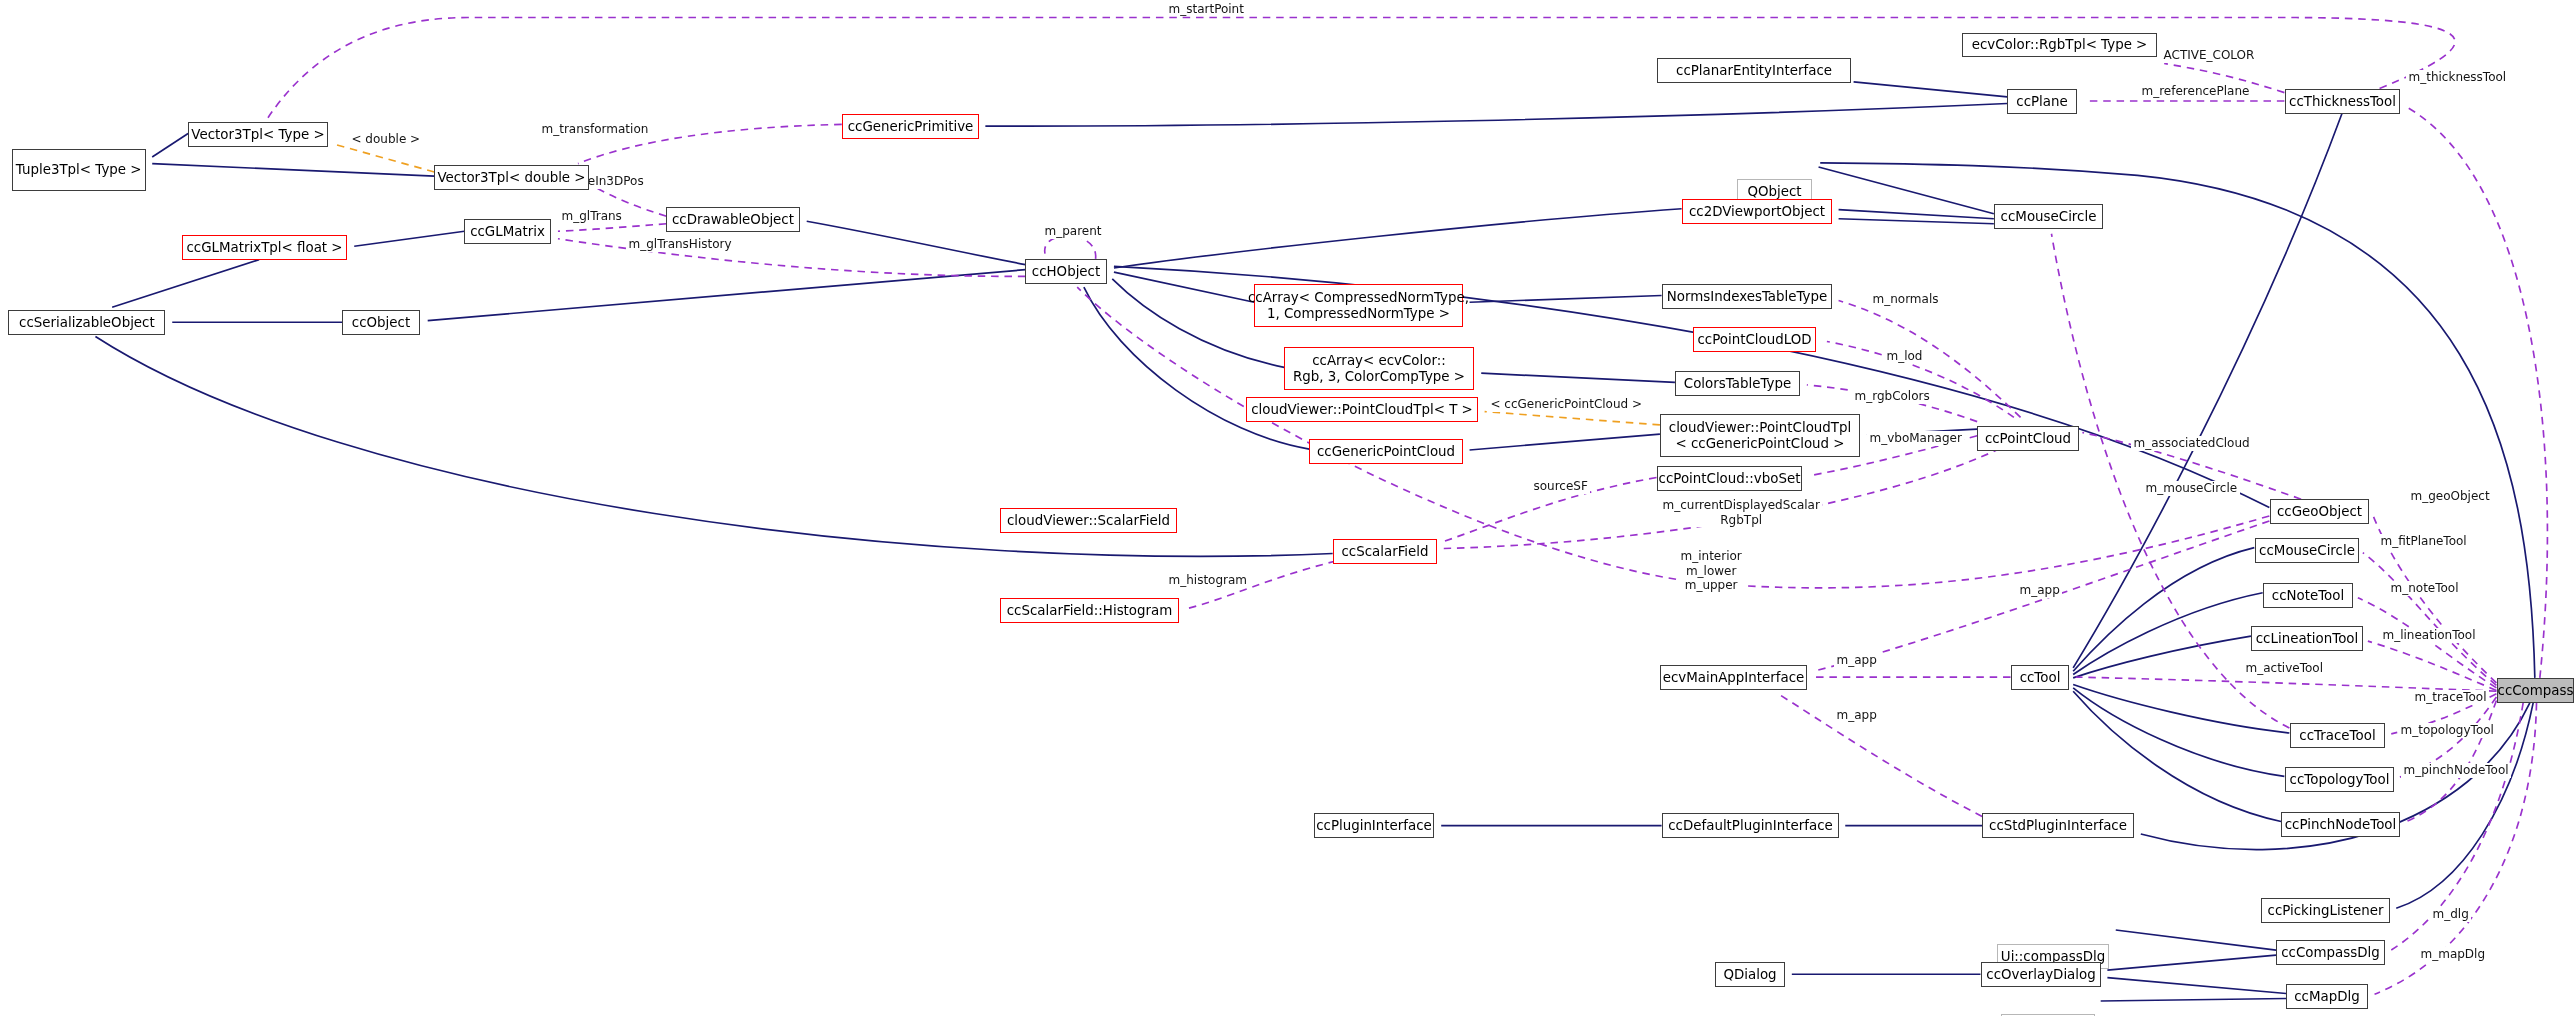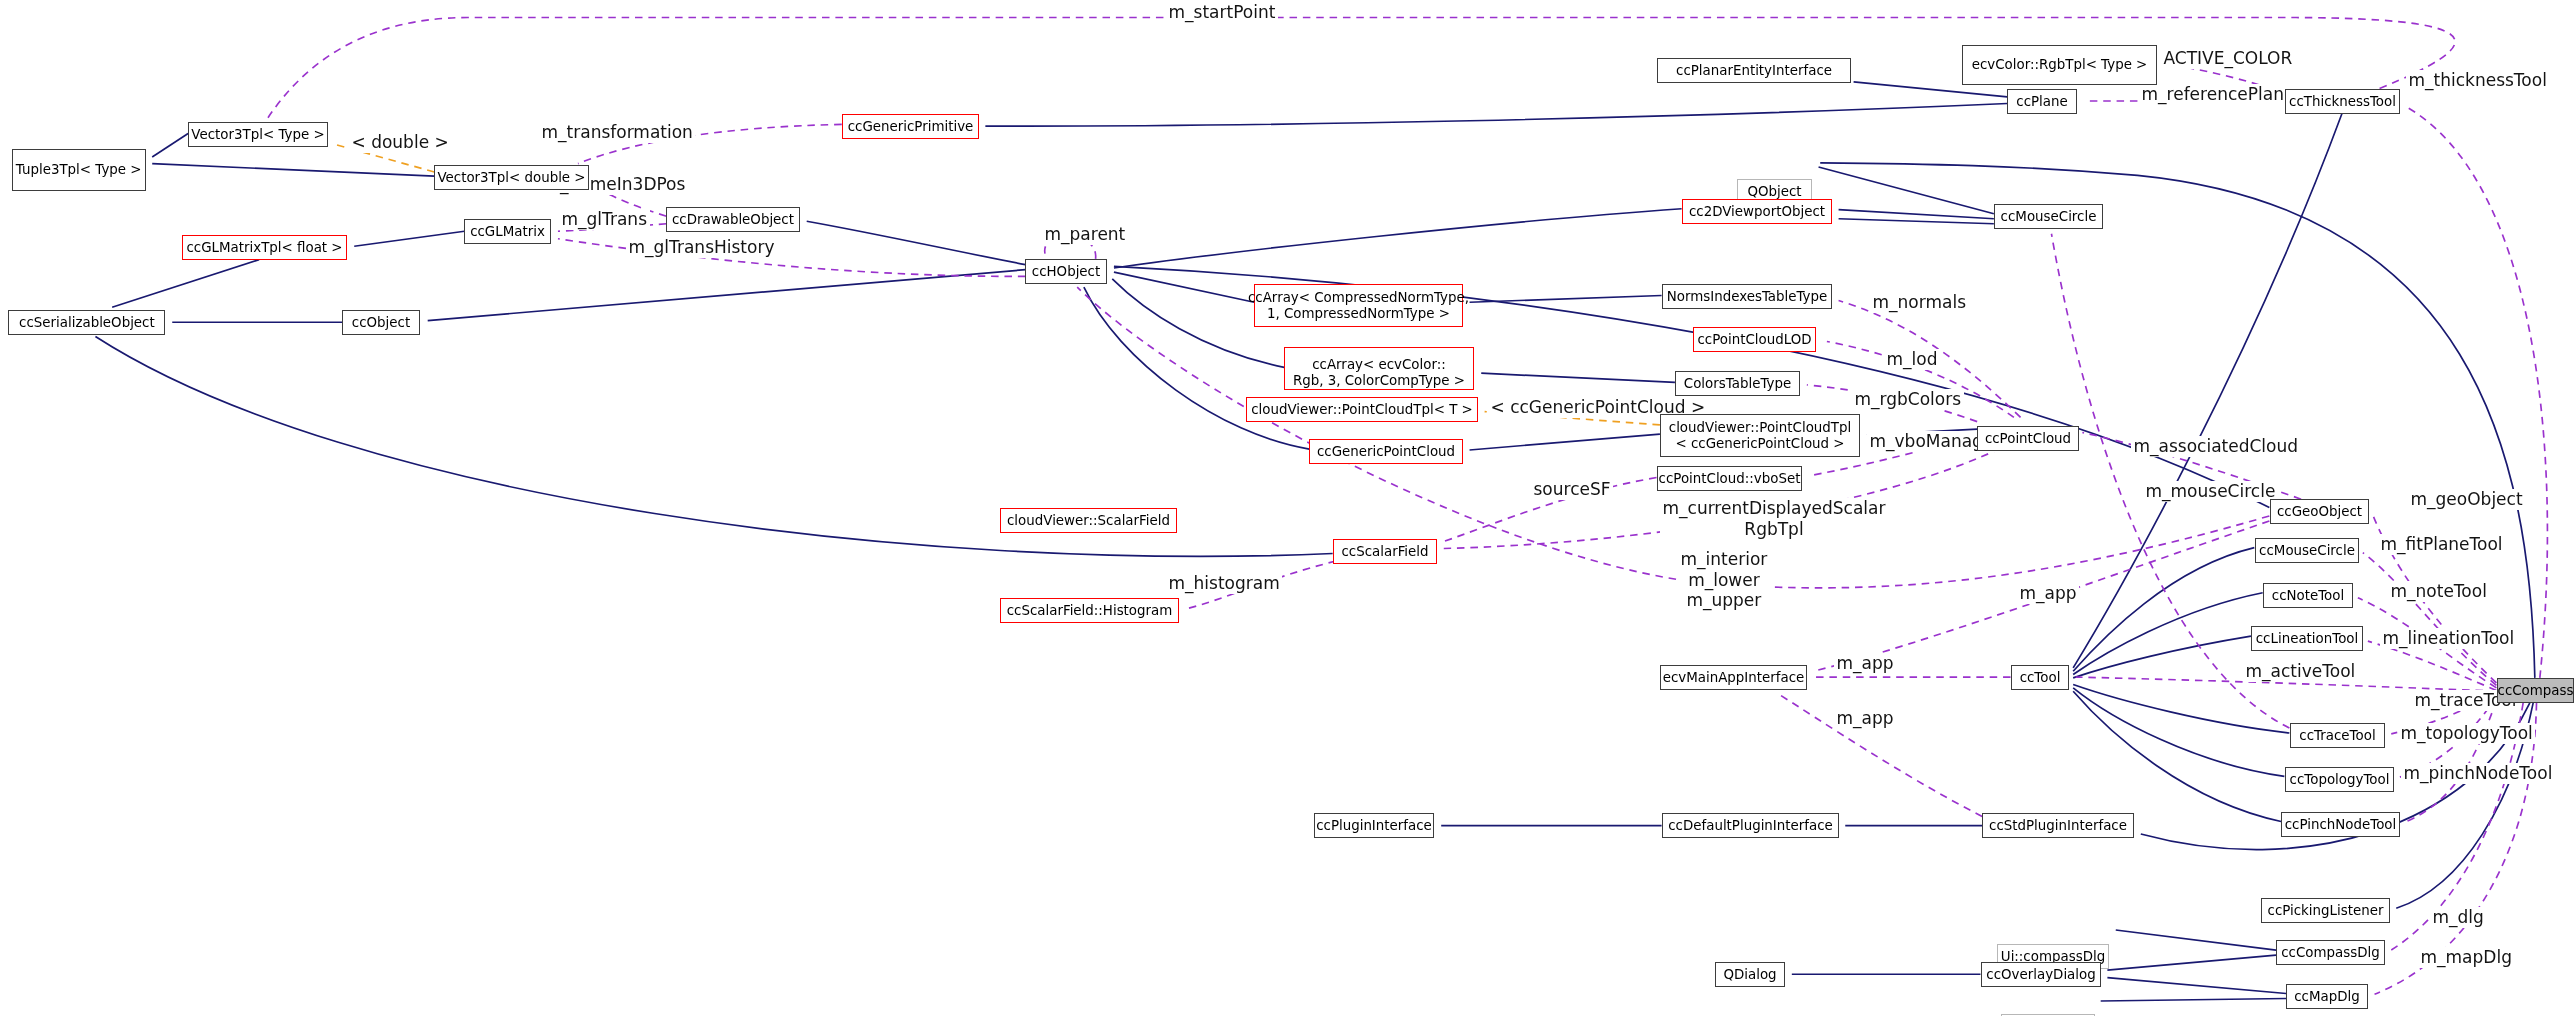--- a/index.html
+++ b/index.html
@@ -9,21 +9,21 @@
   #edges path{fill:none;stroke-width:2;}
   #edges path.inh{stroke:#191970;}
   #edges path.use{stroke:#9a32cd;stroke-dasharray:9 7;}
   #edges path.tpl{stroke:#efa021;stroke-dasharray:9 7;}
   .node{position:absolute;background:#fff;border:1.7px solid #3d3d3d;box-sizing:border-box;
         display:flex;flex-direction:column;align-items:center;justify-content:center;
         font-size:13.4px;line-height:1.18;color:#000;white-space:nowrap;z-index:3;}
   .node.red{border-color:#ff0000;}
   .node.gray{border-color:#b7b7b7;margin-top:24px;}
   .node.focus{background:#bcbcbc;}
-  .elabel{position:absolute;font-size:17px;line-height:1.22;color:#141414;background:#fff;
+  .elabel{position:absolute;font-size:12px;line-height:1.22;color:#141414;background:#fff;
           padding:0 2.5px;text-align:center;z-index:2;white-space:nowrap;}
 </style>
 </head>
 <body>
 
 <div class="canvas">
   <svg id="edges" viewBox="0 0 3085 1217" xmlns="http://www.w3.org/2000/svg">
     <defs>
       <marker id="arr-inh" markerUnits="userSpaceOnUse" markerWidth="18" markerHeight="14" refX="15" refY="6" orient="auto">
         <path d="M0,0 L16,6 L0,12 z" fill="#191970"></path>
@@ -243,21 +243,21 @@
       </div>
       <div class="node" style="left: 1025px; top: 259px; width: 82px; height: 25px;">
         <div>ccHObject</div>
       </div>
       <div class="node red" style="left: 842px; top: 114px; width: 137px; height: 25px;">
         <div>ccGenericPrimitive</div>
       </div>
       <div class="node" style="left: 1657px; top: 58px; width: 194px; height: 25px;">
         <div>ccPlanarEntityInterface</div>
       </div>
-      <div class="node" style="left: 1962px; top: 45px; width: 195px; height: 40px;">
+      <div class="node" style="left: 1962px; top: 33px; width: 195px; height: 24px;">
         <div>ecvColor::RgbTpl&lt; Type &gt;</div>
       </div>
       <div class="node" style="left: 2007px; top: 89px; width: 70px; height: 25px;">
         <div>ccPlane</div>
       </div>
       <div class="node" style="left: 2285px; top: 89px; width: 115px; height: 25px;">
         <div>ccThicknessTool</div>
       </div>
       <div class="node gray" style="left: 1737px; top: 155px; width: 75px; height: 25px;">
         <div>QObject</div>
@@ -271,21 +271,21 @@
       <div class="node red" style="left: 1254px; top: 284px; width: 209px; height: 43px;">
         <div>ccArray&lt; CompressedNormType,</div>
         <div>1, CompressedNormType &gt;</div>
       </div>
       <div class="node" style="left: 1662px; top: 284px; width: 170px; height: 25px;">
         <div>NormsIndexesTableType</div>
       </div>
       <div class="node red" style="left: 1693px; top: 327px; width: 123px; height: 25px;">
         <div>ccPointCloudLOD</div>
       </div>
-      <div class="node red" style="left: 1284px; top: 347px; width: 190px; height: 43px; justify-content: flex-end;">
+      <div class="node red" style="left: 1284px; top: 347px; width: 190px; height: 43px;">
         <div>ccArray&lt; ecvColor::</div>
         <div>Rgb, 3, ColorCompType &gt;</div>
       </div>
       <div class="node" style="left: 1675px; top: 371px; width: 125px; height: 25px;">
         <div>ColorsTableType</div>
       </div>
       <div class="node red" style="left: 1246px; top: 397px; width: 232px; height: 25px;">
         <div>cloudViewer::PointCloudTpl&lt; T &gt;</div>
       </div>
       <div class="node" style="left: 1660px; top: 414px; width: 200px; height: 43px;">

